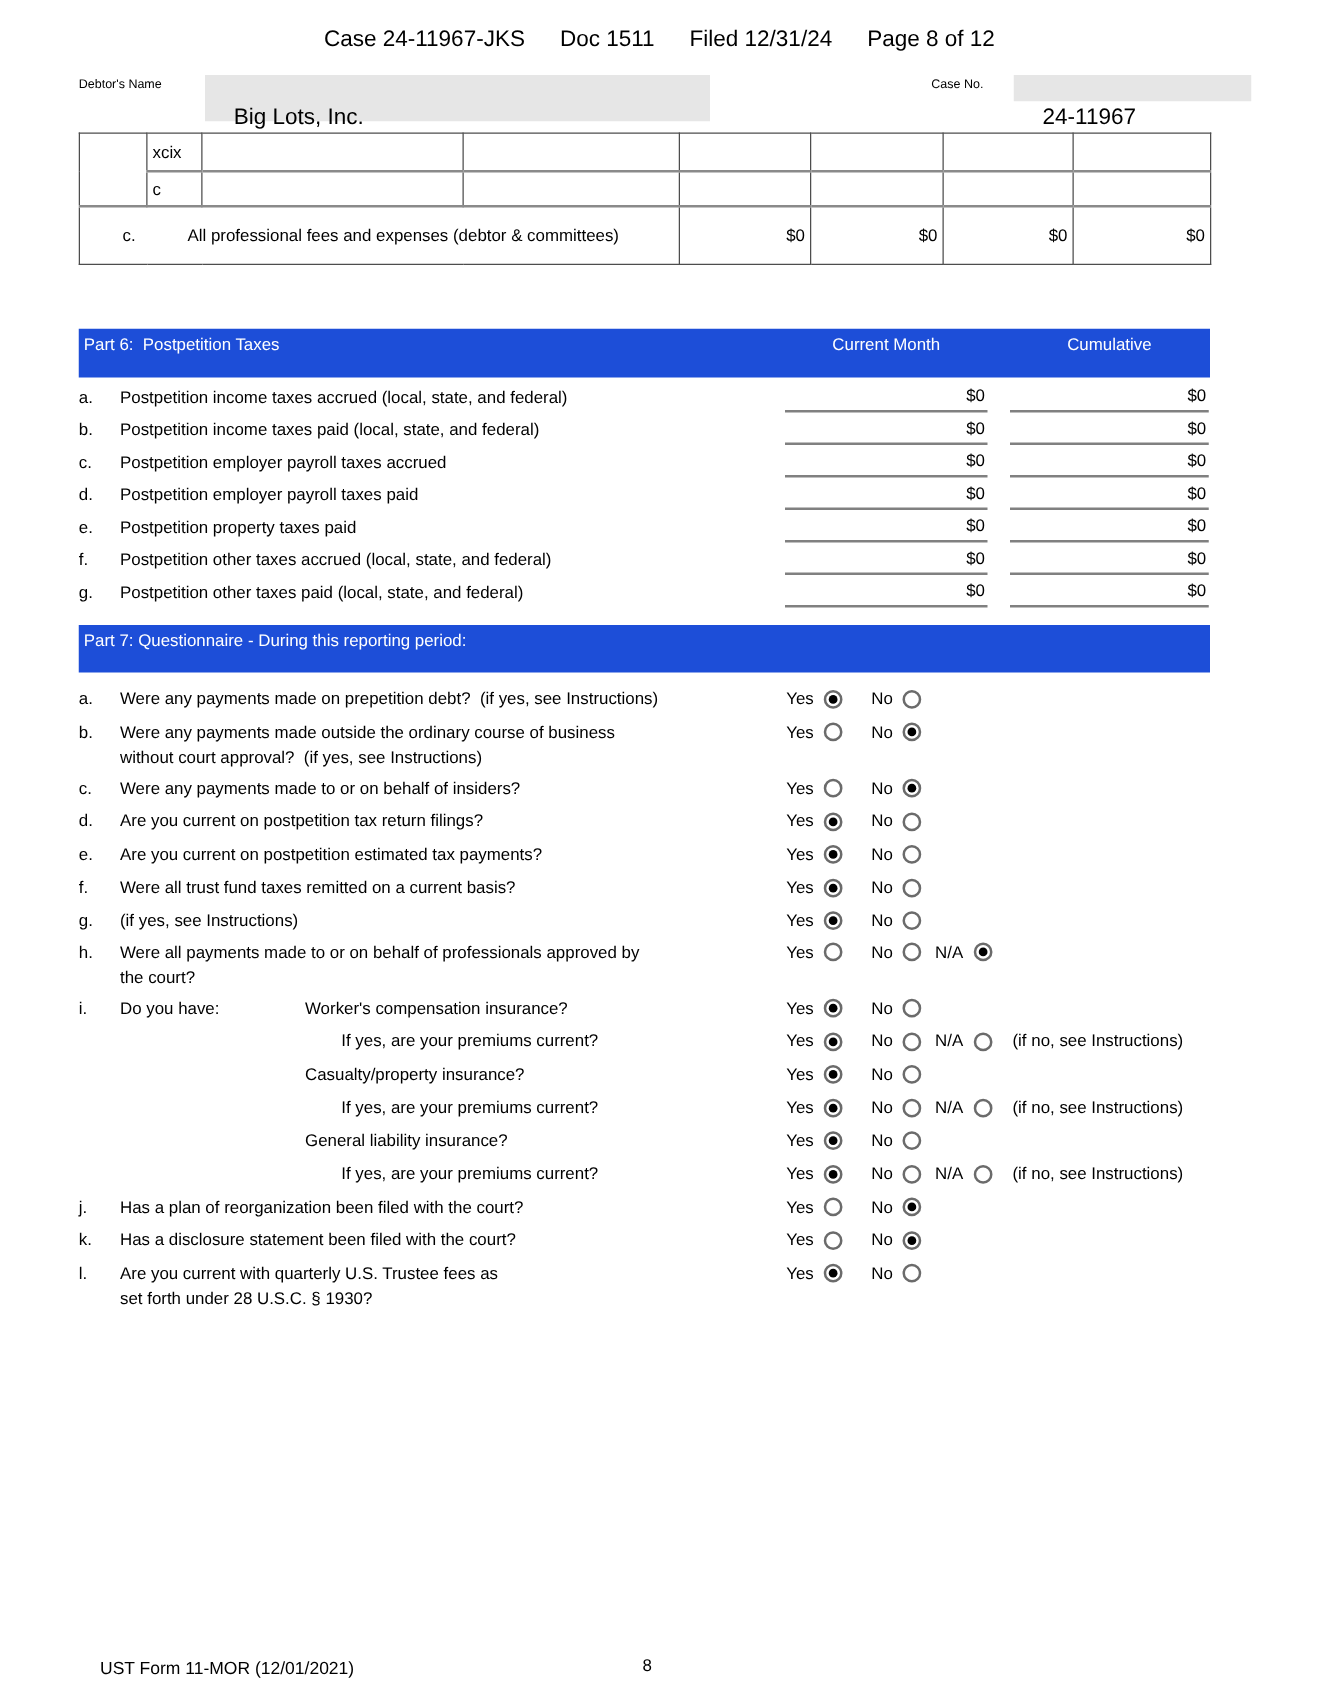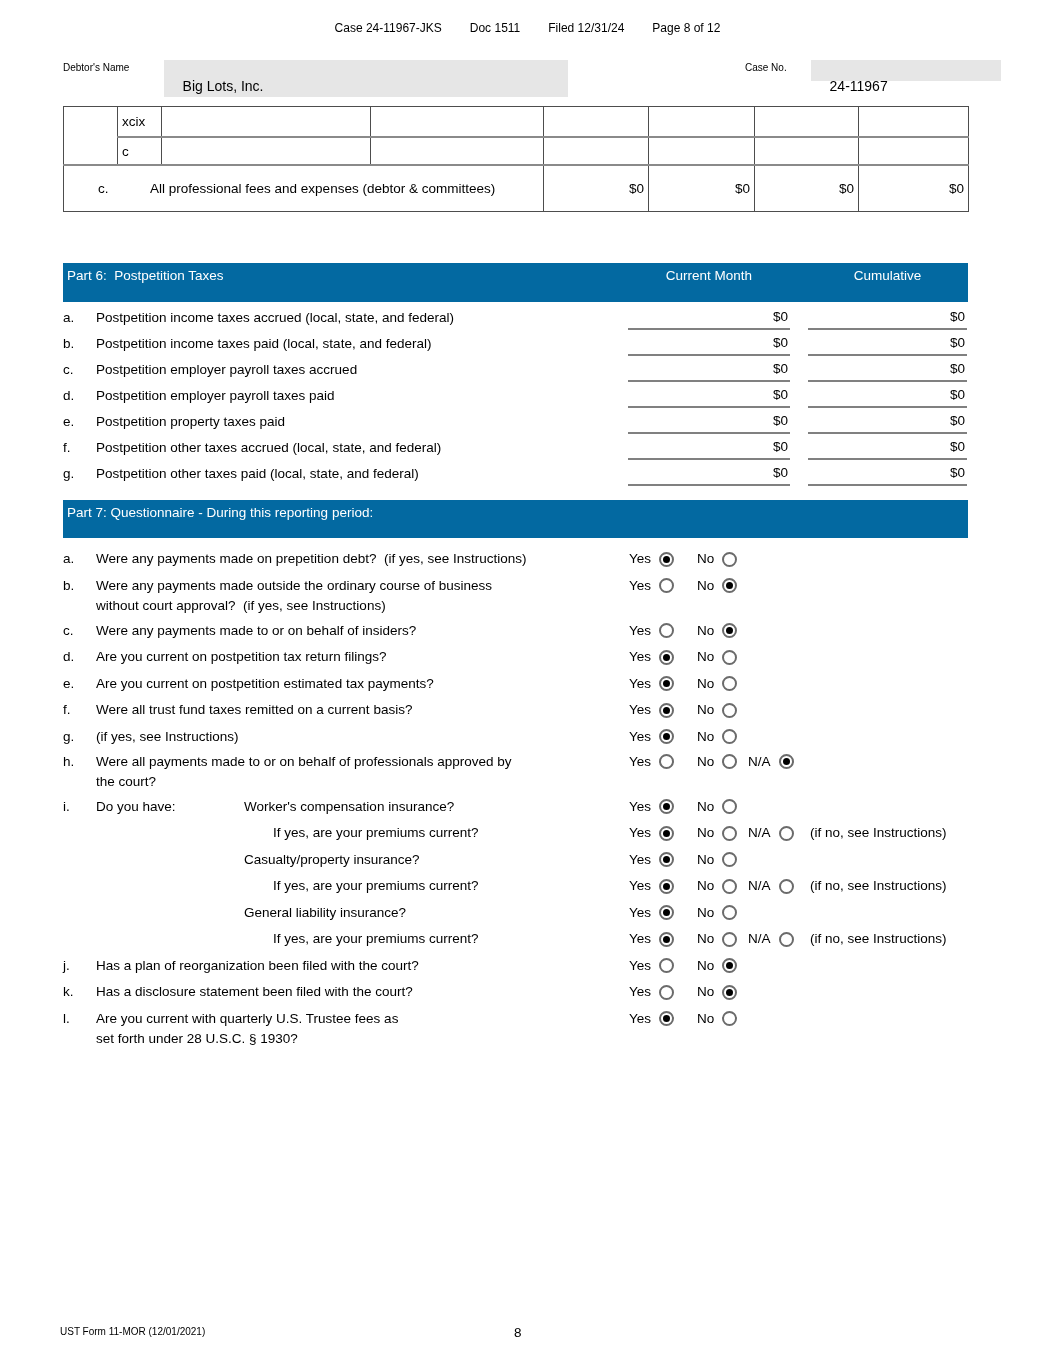--- a/index.html
+++ b/index.html
@@ -1,44 +1,44 @@
 <!DOCTYPE html>
 <html><head>
 <meta charset="utf-8">
 <style>
   html,body{margin:0;padding:0;background:#fff;}
   .page{position:relative;width:1055px;height:1365px;background:#ffffff;
         font-family:"Liberation Sans",sans-serif;color:#000;overflow:hidden;}
 
   
   .doc-header{position:absolute;top:21px;left:0;width:100%;display:flex;
-              justify-content:center;gap:28px;font-size:12px;}
+              justify-content:center;gap:28px;font-size:18px;}
 
   
   .lbl{position:absolute;font-size:10px;white-space:pre;}
   #debtor-label{left:63px;top:62px;}
   #case-label{left:745px;top:62px;}
-  .fill-box{position:absolute;background:#e6e6e6;font-size:14px;
+  .fill-box{position:absolute;background:#e6e6e6;font-size:18px;
             box-sizing:border-box;padding:2px 0 0 3px;white-space:pre;}
   #debtor-name-box{left:164px;top:60px;width:404px;height:37px;}
   #case-no-box{left:811px;top:60px;width:190px;height:21px;}
 
   
   .fees-table{position:absolute;left:63px;top:106px;width:905px;
               border-collapse:collapse;table-layout:fixed;font-size:13.5px;}
   .fees-table td{border:1px solid #4d4d4d;padding:0 4px;overflow:hidden;white-space:pre;}
   .fees-table tr.r2 td,.fees-table tr.r3 td{border-top:2px solid #8a8a8a;}
   .fees-table tr.r1 td{height:29px;}
   .fees-table tr.r2 td{height:26px;}
   .fees-table tr.r3 td{height:26px;}
   .fees-table td.val{text-align:right;}
   .sum-letter{display:inline-block;width:52px;}
 
   
-  .part-bar{position:absolute;left:63px;width:905px;background:#0369a1;color:#fff;
+  .part-bar{position:absolute;left:63px;width:905px;background:#1d4ed8;color:#fff;
             font-size:13.5px;box-sizing:border-box;}
   #part6-bar{top:263px;height:39px;}
   #part7-bar{top:500px;height:38px;}
   .bar-title{position:absolute;left:4px;top:5px;white-space:pre;}
   .col-head{position:absolute;top:5px;text-align:center;white-space:pre;}
   #p6-col1{left:565px;width:162px;}
   #p6-col2{left:745px;width:159px;}
 
   
   #part6-rows{position:absolute;left:63px;top:305px;width:905px;}
@@ -69,21 +69,21 @@
   .opt.yes{width:68px;align-items:center;}
   .opt.no{width:51px;}
   .opt.na{width:62px;}
   .radio{width:15px;height:15px;border:2px solid #6b6b6b;border-radius:50%;
          box-sizing:border-box;background:#fff;position:relative;margin-left:8px;flex:none;}
   .radio.sel::after{content:"";position:absolute;left:2px;top:2px;width:7px;height:7px;
                     border-radius:50%;background:#000;}
   .q-note{white-space:pre;}
 
   
-  #footer-form{position:absolute;left:60px;top:1326px;font-size:10px;white-space:pre;}
+  #footer-form{position:absolute;left:80px;top:1326px;font-size:14px;white-space:pre;}
   #footer-page{position:absolute;left:514px;top:1325px;font-size:13.5px;}
 </style>
 </head>
 <body>
 
 <div class="page">
 
   <div class="doc-header">
     <span>Case 24-11967-JKS</span>
     <span>Doc 1511</span>

